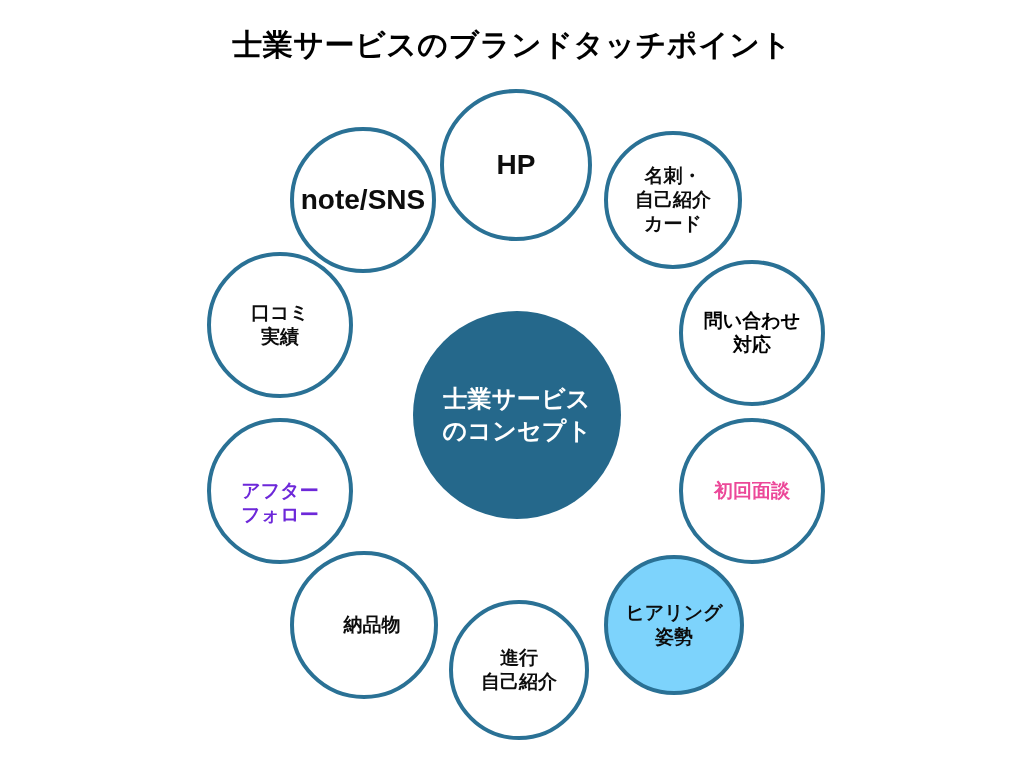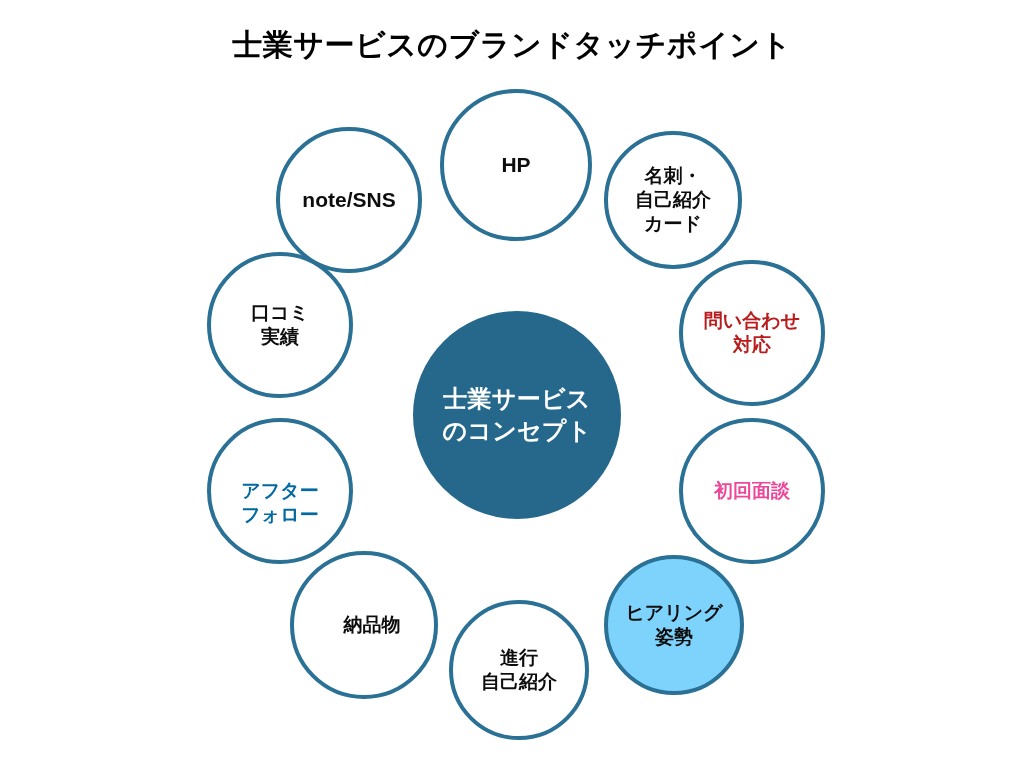--- a/index.html
+++ b/index.html
@@ -75,21 +75,21 @@
 
   .node-center .node-label {
     color: #ffffff;
     font-size: 24px;
     line-height: 1.32;
     letter-spacing: 0.3px;
   }
 
   
   .node-outer.label-latin .node-label {
-    font-size: 21px;
+    font-size: 28px;
   }
 </style>
 </head>
 <body style="background: rgb(255, 255, 255);">
 
 <div id="diagram-canvas">
 
   <div id="page-title" style="color: rgb(0, 0, 0);">士業サービスのブランドタッチポイント</div>
 
   <div id="nodes-layer">
@@ -99,43 +99,43 @@
       </div>
       <div class="node node-outer label-latin" style="left: 440px; top: 89px; width: 152px; height: 152px; border-color: rgb(42, 113, 149); background: rgb(255, 255, 255);">
         <span class="node-label" style="color: rgb(13, 13, 13);">HP</span>
       </div>
       <div class="node node-outer" style="left: 604px; top: 131px; width: 138px; height: 138px; border-color: rgb(42, 113, 149); background: rgb(255, 255, 255);">
         <span class="node-label" style="color: rgb(13, 13, 13);">名刺・
 自己紹介
 カード</span>
       </div>
       <div class="node node-outer" style="left: 679px; top: 260px; width: 146px; height: 146px; border-color: rgb(42, 113, 149); background: rgb(255, 255, 255);">
-        <span class="node-label" style="color: #b91c1c;">問い合わせ
+        <span class="node-label" style="color: #000000;">問い合わせ
 対応</span>
       </div>
       <div class="node node-outer" style="left: 679px; top: 418px; width: 146px; height: 146px; border-color: rgb(42, 113, 149); background: rgb(255, 255, 255);">
         <span class="node-label" style="color: #ec4899;">初回面談</span>
       </div>
       <div class="node node-outer" style="left: 604px; top: 555px; width: 140px; height: 140px; border-color: rgb(42, 113, 149); background: #7dd3fc;">
         <span class="node-label" style="color: rgb(13, 13, 13);">ヒアリング
 姿勢</span>
       </div>
       <div class="node node-outer" style="left: 449px; top: 600px; width: 140px; height: 140px; border-color: rgb(42, 113, 149); background: rgb(255, 255, 255);">
         <span class="node-label" style="color: rgb(13, 13, 13);">進行
 自己紹介</span>
       </div>
       <div class="node node-outer" style="left: 290px; top: 551px; width: 148px; height: 148px; border-color: rgb(42, 113, 149); background: rgb(255, 255, 255);">
         <span class="node-label" style="color: rgb(13, 13, 13); margin-left: 16px;">納品物</span>
       </div>
       <div class="node node-outer" style="left: 207px; top: 418px; width: 146px; height: 146px; border-color: rgb(42, 113, 149); background: rgb(255, 255, 255);">
-        <span class="node-label" style="color: #0369a1; margin-top: 24px;">アフター
+        <span class="node-label" style="color: #6d28d9; margin-top: 24px;">アフター
 フォロー</span>
       </div>
       <div class="node node-outer" style="left: 207px; top: 252px; width: 146px; height: 146px; border-color: rgb(42, 113, 149); background: rgb(255, 255, 255);">
         <span class="node-label" style="color: rgb(13, 13, 13);">口コミ
 実績</span>
       </div>
-      <div class="node node-outer label-latin" style="left: 276px; top: 127px; width: 146px; height: 146px; border-color: rgb(42, 113, 149); background: rgb(255, 255, 255);">
+      <div class="node node-outer label-latin" style="left: 290px; top: 127px; width: 146px; height: 146px; border-color: rgb(42, 113, 149); background: rgb(255, 255, 255);">
         <span class="node-label" style="color: rgb(13, 13, 13);">note/SNS</span>
       </div>
     </div>
 
 </div>
 
 </body></html>

